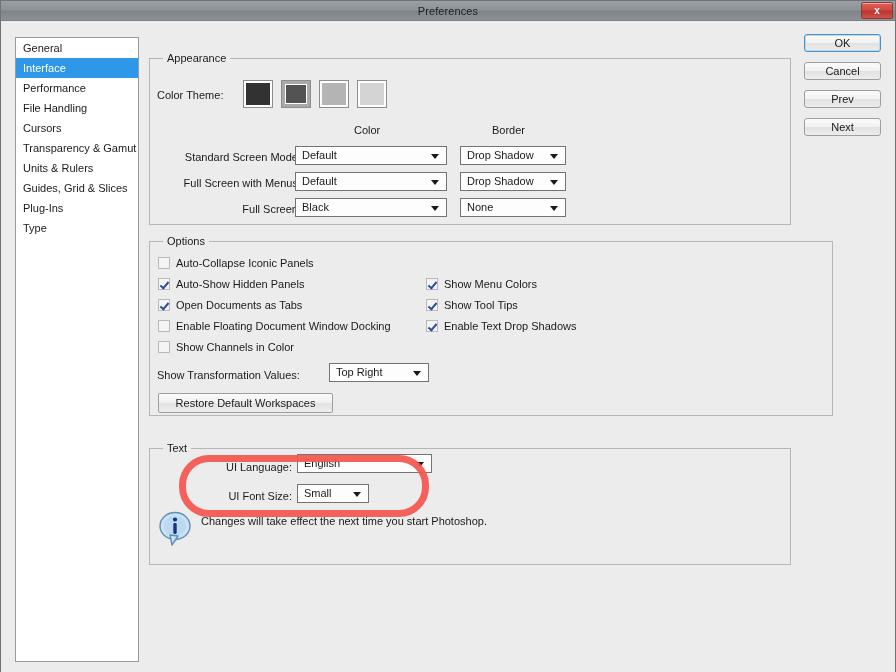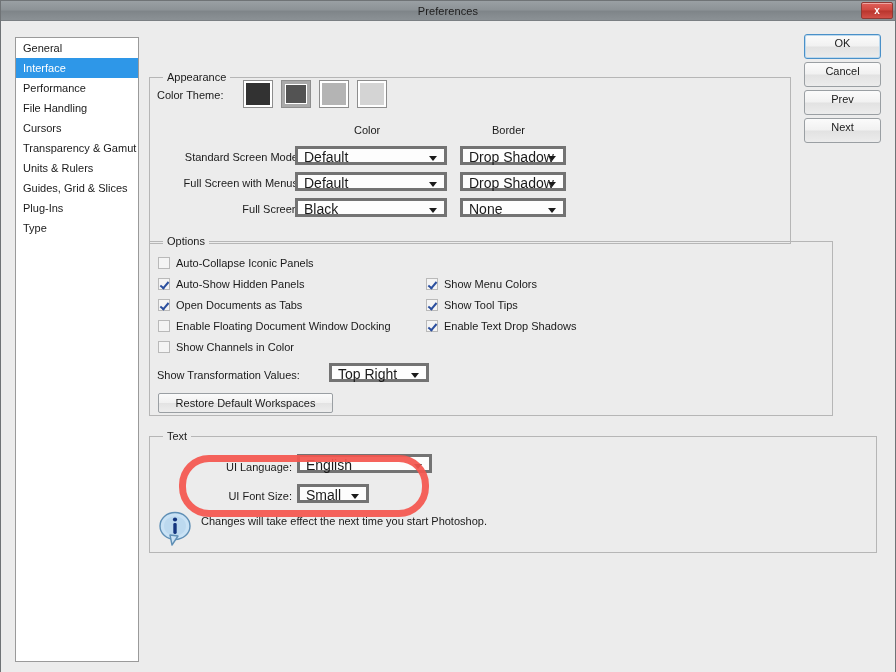--- a/index.html
+++ b/index.html
@@ -98,21 +98,21 @@
   .side-item.selected {
     background: #2e97e8;
     color: #ffffff;
   }
 
   
   .side-btn {
     position: absolute;
     left: 803px;
     width: 77px;
-    height: 25px;
+    height: 18px;
     box-sizing: border-box;
     border: 1px solid #9a9fa3;
     border-radius: 3px;
     background: linear-gradient(to bottom, #fbfbfb 0%, #f1f1f1 48%, #e2e2e2 52%, #ececec 100%);
     font-size: 11px;
     color: #1a1a1a;
     text-align: center;
     line-height: 17px;
     cursor: pointer;
   }
@@ -135,23 +135,23 @@
   .group-title {
     position: absolute;
     top: -7px;
     left: 13px;
     padding: 0 4px;
     background: #ececec;
     font-size: 11px;
     color: #1a1a1a;
   }
 
-  #grp-appearance { left: 148px; top: 36px; width: 642px; height: 167px; margin-top: 19px; }
+  #grp-appearance { left: 148px; top: 36px; width: 642px; height: 167px; }
   #grp-options    { left: 148px; top: 219px; width: 684px; height: 175px; }
-  #grp-text       { left: 148px; top: 414px; width: 728px; height: 117px; text-align: center; }
+  #grp-text       { left: 148px; top: 426px; width: 642px; height: 117px; text-align: center; }
 
   
   .lbl {
     position: absolute;
     font-size: 11px;
     color: #1a1a1a;
     white-space: nowrap;
     line-height: 14px;
   }
   .lbl.right { text-align: right; }
@@ -178,23 +178,23 @@
     outline-offset: -4px;
     padding: 4px;
     background: #ffffff;
   }
 
   
   .dd {
     position: absolute;
     box-sizing: border-box;
     height: 19px;
-    border: 3px solid #737373;
+    border: 1px solid #737373;
     background: #fdfdfd;
-    font-size: 14px;
+    font-size: 11px;
     color: #1a1a1a;
     cursor: pointer;
   }
   .dd .dd-val {
     position: absolute;
     left: 6px; top: 0;
     line-height: 17px;
     white-space: nowrap;
   }
   .dd .dd-arrow {

